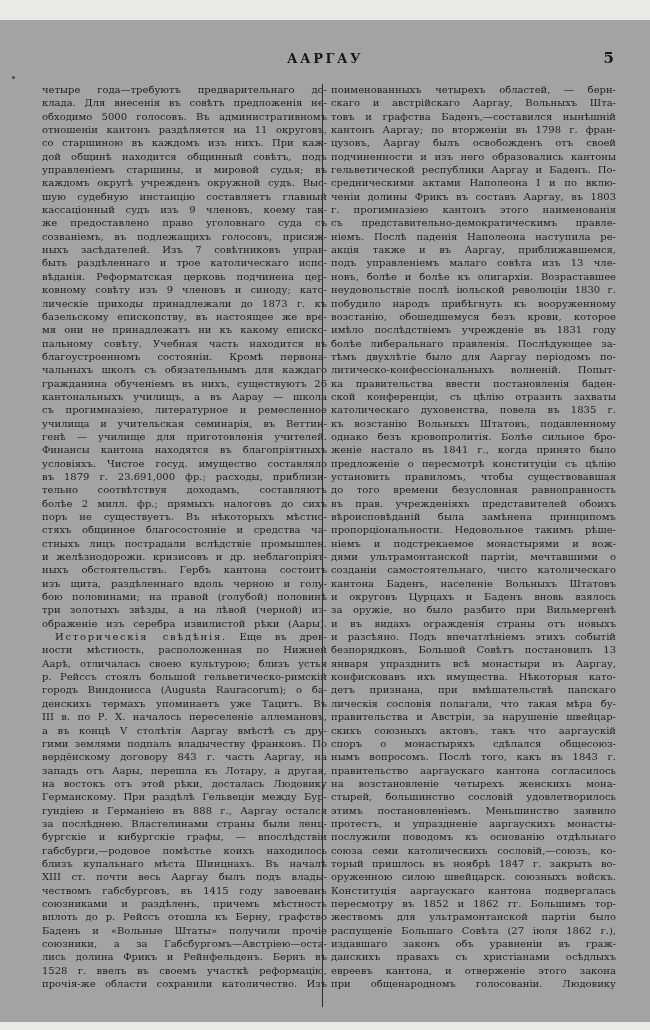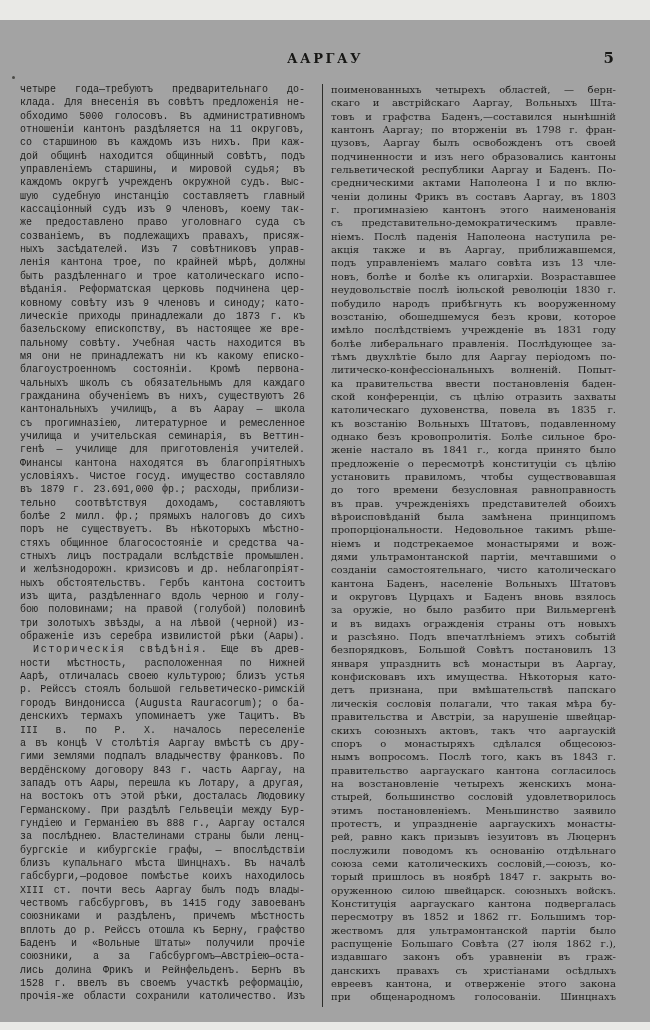--- a/index.html
+++ b/index.html
@@ -30,21 +30,21 @@
     top: 29px; right: 36px;
     font-weight: bold;
     font-size: 15px;
     color: #171715;
   }
   .column {
     position: absolute;
     top: 63px;
     width: 285px;
   }
-  .column-left  { left: 20px; font-family: Liberation Mono, monospace; }
+  .column-left  { left: 42px; }
   .column-right { left: 331px; }
   .column-divider {
     position: absolute;
     top: 64px; left: 322px;
     width: 1px; height: 923px;
     background: #2b2b28;
   }
   .line {
     height: 13.35px;
     line-height: 13.35px;
@@ -76,30 +76,29 @@
       <div class="line">клада. Для внесенія въ совѣтъ предложенія не-</div>
       <div class="line">обходимо 5000 голосовъ. Въ административномъ</div>
       <div class="line">отношеніи кантонъ раздѣляется на 11 округовъ,</div>
       <div class="line">со старшиною въ каждомъ изъ нихъ. При каж-</div>
       <div class="line">дой общинѣ находится общинный совѣтъ, подъ</div>
       <div class="line">управленіемъ старшины, и мировой судья; въ</div>
       <div class="line">каждомъ округѣ учрежденъ окружной судъ. Выс-</div>
       <div class="line">шую судебную инстанцію составляетъ главный</div>
       <div class="line">кассаціонный судъ изъ 9 членовъ, коему так-</div>
       <div class="line">же предоставлено право уголовнаго суда съ</div>
-      <div class="line">созваніемъ, въ подлежащихъ правахъ, присяж-</div>
+      <div class="line">созваніемъ, въ подлежащихъ голосовъ, присяж-</div>
       <div class="line">ныхъ засѣдателей. Изъ 7 совѣтниковъ управ-</div>
-      <div class="line">ленія кантона трое, по крайней мѣрѣ, должны</div>
       <div class="line">быть раздѣленнаго и трое католическаго испо-</div>
       <div class="line">вѣданія. Реформатская церковь подчинена цер-</div>
       <div class="line">ковному совѣту изъ 9 членовъ и синоду; като-</div>
       <div class="line">лическіе приходы принадлежали до 1873 г. къ</div>
       <div class="line">базельскому епископству, въ настоящее же вре-</div>
+      <div class="line">мя они не принадлежатъ ни къ какому еписко-</div>
       <div class="line">пальному совѣту. Учебная часть находится въ</div>
-      <div class="line">мя они не принадлежатъ ни къ какому еписко-</div>
       <div class="line">благоустроенномъ состояніи. Кромѣ первона-</div>
       <div class="line">чальныхъ школъ съ обязательнымъ для каждаго</div>
       <div class="line">гражданина обученіемъ въ нихъ, существуютъ 26</div>
       <div class="line">кантональныхъ училищъ, а въ Аарау — школа</div>
       <div class="line">съ прогимназіею, литературное и ремесленное</div>
       <div class="line">училища и учительская семинарія, въ Веттин-</div>
       <div class="line">генѣ — училище для приготовленія учителей.</div>
       <div class="line">Финансы кантона находятся въ благопріятныхъ</div>
       <div class="line">условіяхъ. Чистое госуд. имущество составляло</div>
       <div class="line">въ 1879 г. 23.691,000 фр.; расходы, приблизи-</div>
@@ -123,22 +122,22 @@
       <div class="line">III в. по Р. Х. началось переселеніе аллемановъ,</div>
       <div class="line">а въ концѣ V столѣтія Ааргау вмѣстѣ съ дру-</div>
       <div class="line">гими землями подпалъ владычеству франковъ. По</div>
       <div class="line">вердёнскому договору 843 г. часть Ааргау, на</div>
       <div class="line">западъ отъ Аары, перешла къ Лотару, а другая,</div>
       <div class="line">на востокъ отъ этой рѣки, досталась Людовику</div>
       <div class="line">Германскому. При раздѣлѣ Гельвеціи между Бур-</div>
       <div class="line">гундіею и Германіею въ 888 г., Ааргау остался</div>
       <div class="line">за послѣднею. Властелинами страны были ленц-</div>
       <div class="line">бургскіе и кибургскіе графы, — впослѣдствіи</div>
+      <div class="line">габсбурги,—родовое помѣстье коихъ находилось</div>
       <div class="line">близъ купальнаго мѣста Шинцнахъ. Въ началѣ</div>
-      <div class="line">габсбурги,—родовое помѣстье коихъ находилось</div>
       <div class="line">XIII ст. почти весь Ааргау былъ подъ влады-</div>
       <div class="line">чествомъ габсбурговъ, въ 1415 году завоеванъ</div>
       <div class="line">союзниками и раздѣленъ, причемъ мѣстность</div>
       <div class="line">вплоть до р. Рейссъ отошла къ Берну, графство</div>
       <div class="line">Баденъ и «Вольные Штаты» получили прочіе</div>
       <div class="line">союзники, а за Габсбургомъ—Австріею—оста-</div>
       <div class="line">лись долина Фрикъ и Рейнфельденъ. Бернъ въ</div>
       <div class="line">1528 г. ввелъ въ своемъ участкѣ реформацію,</div>
       <div class="line">прочія-же области сохранили католичество. Изъ</div>
     </div>
@@ -193,27 +192,26 @@
       <div class="line">лическія сословія полагали, что такая мѣра бу-</div>
       <div class="line">правительства и Австріи, за нарушеніе швейцар-</div>
       <div class="line">скихъ союзныхъ актовъ, такъ что ааргаускій</div>
       <div class="line">споръ о монастыряхъ сдѣлался общесоюз-</div>
       <div class="line">нымъ вопросомъ. Послѣ того, какъ въ 1843 г.</div>
       <div class="line">правительство ааргаускаго кантона согласилось</div>
       <div class="line">на возстановленіе четырехъ женскихъ мона-</div>
       <div class="line">стырей, большинство сословій удовлетворилось</div>
       <div class="line">этимъ постановленіемъ. Меньшинство заявило</div>
       <div class="line">протестъ, и упраздненіе ааргаускихъ монасты-</div>
-      <div class="line">рей, равно какъ призывъ іезуитовъ въ Люцернъ</div>
       <div class="line">послужили поводомъ къ основанію отдѣльнаго</div>
       <div class="line">союза семи католическихъ сословій,—союзъ, ко-</div>
       <div class="line">торый пришлось въ ноябрѣ 1847 г. закрыть во-</div>
       <div class="line">оруженною силою швейцарск. союзныхъ войскъ.</div>
       <div class="line">Конституція ааргаускаго кантона подвергалась</div>
       <div class="line">пересмотру въ 1852 и 1862 гг. Большимъ тор-</div>
       <div class="line">жествомъ для ультрамонтанской партіи было</div>
       <div class="line">распущеніе Большаго Совѣта (27 іюля 1862 г.),</div>
       <div class="line">издавшаго законъ объ уравненіи въ граж-</div>
       <div class="line">данскихъ правахъ съ христіанами осѣдлыхъ</div>
       <div class="line">евреевъ кантона, и отверженіе этого закона</div>
-      <div class="line">при общенародномъ голосованіи. Шинцнахъ</div>
+      <div class="line">при общенародномъ голосованіи. Людовику</div>
     </div>
 </div>
 
 </body></html>

